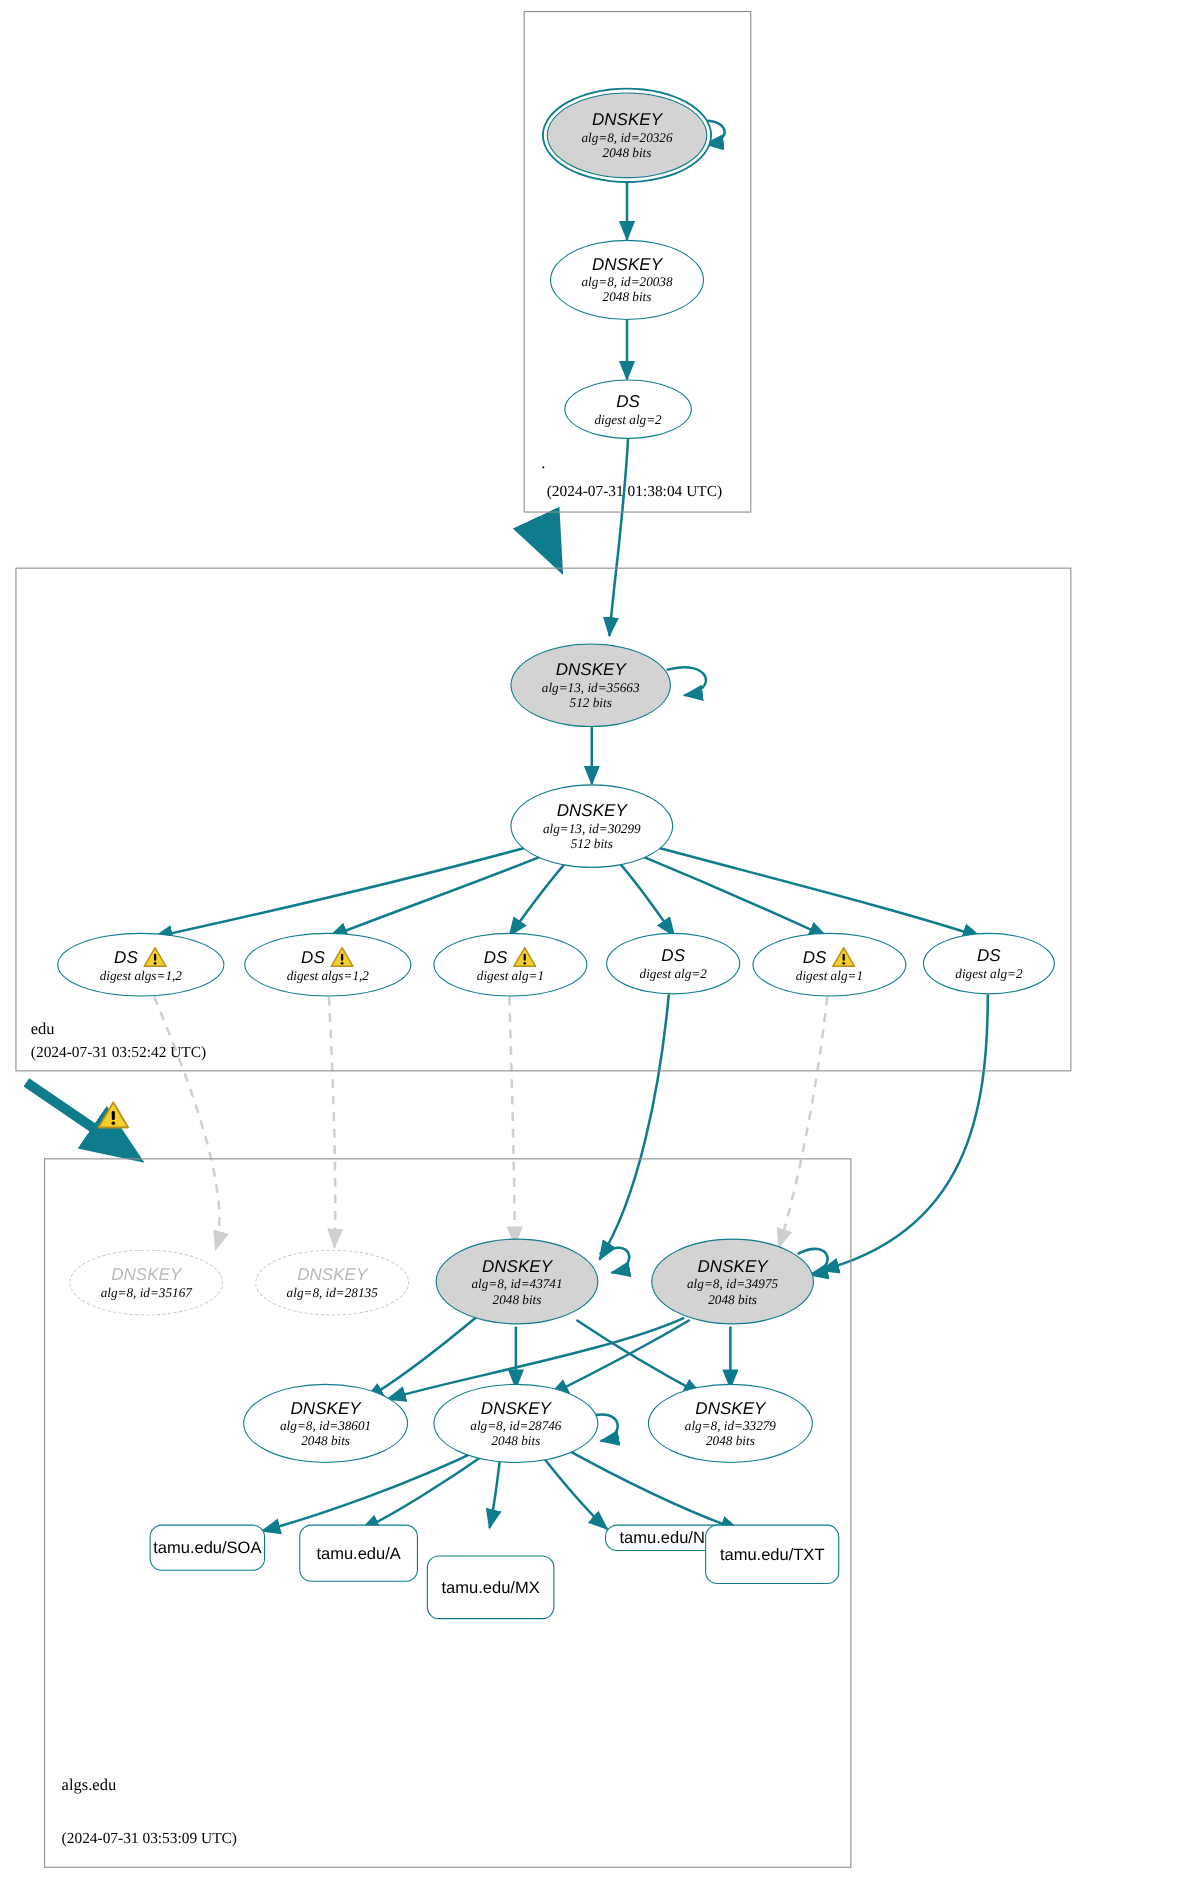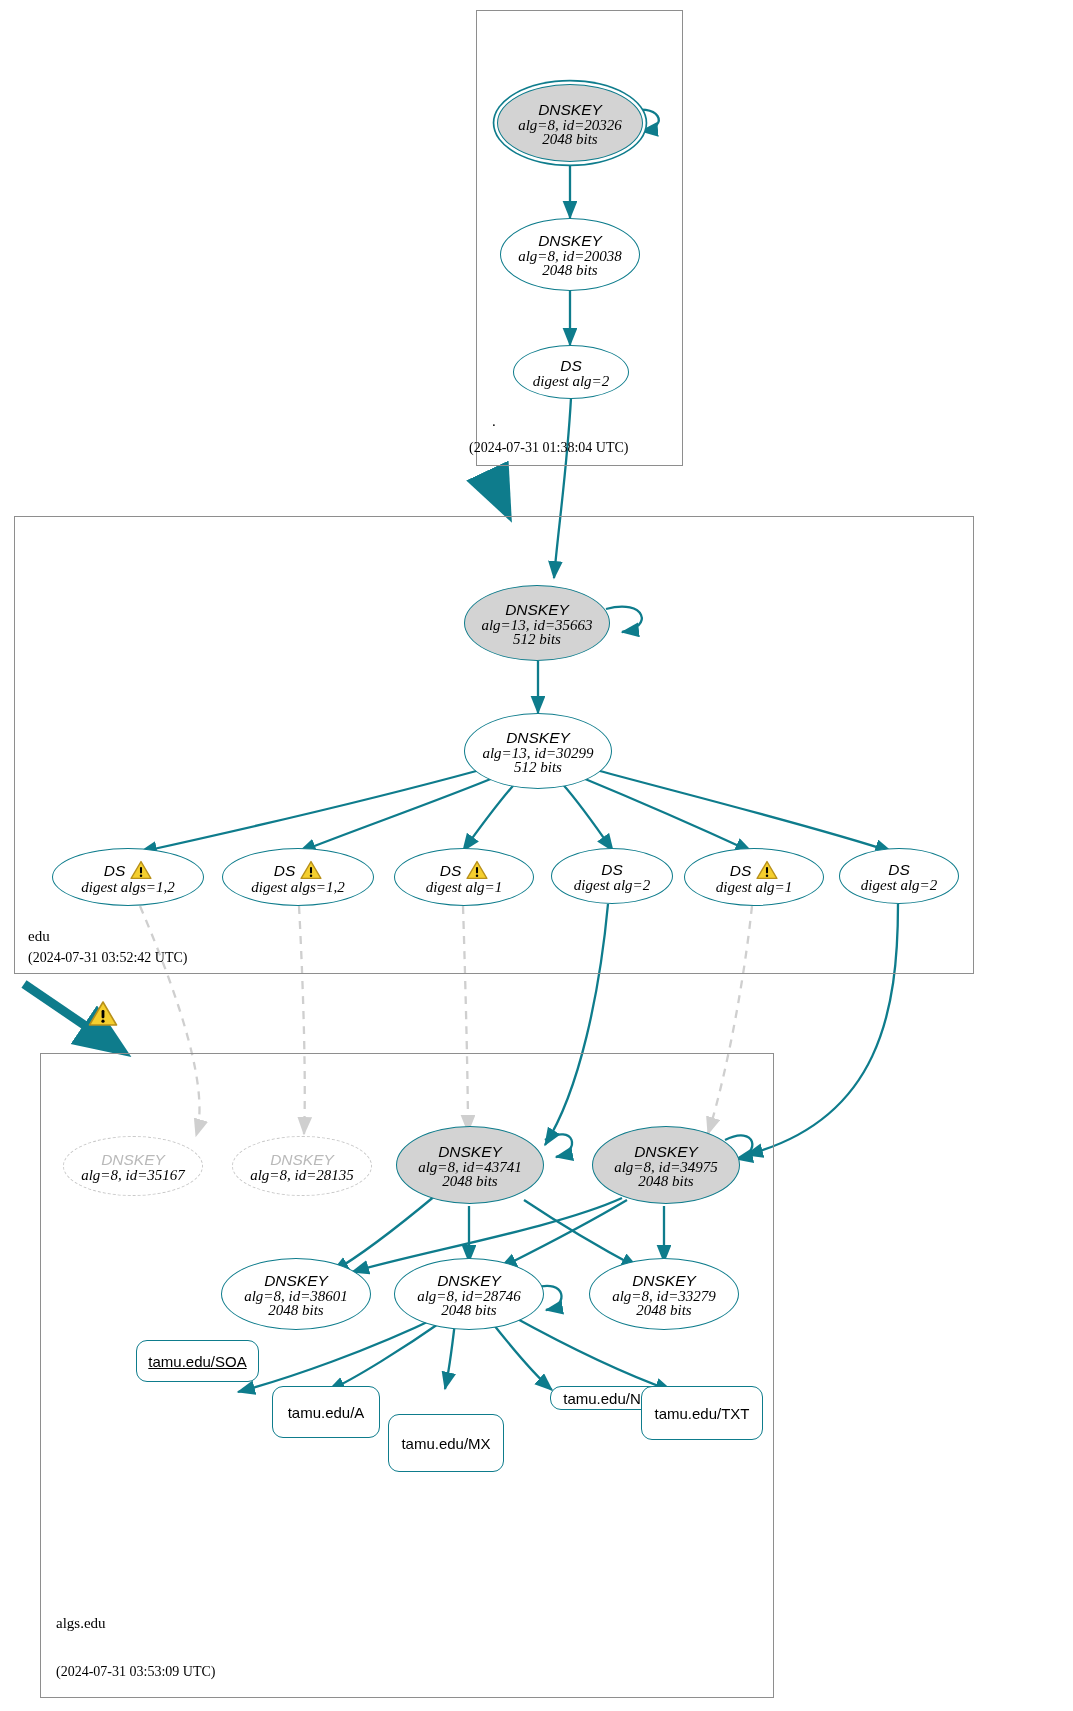--- a/index.html
+++ b/index.html
@@ -18,21 +18,21 @@
   .node{position:absolute;box-sizing:border-box;display:flex;flex-direction:column;
         align-items:center;justify-content:center;text-align:center;}
   .ellipse{border:1.7px solid #0e7c8c;border-radius:50%;background:#ffffff;font-style:italic;}
   .ellipse.filled{background:#d3d3d3;}
   .ellipse.dashed{border:1.7px dashed #c9c9c9;background:#ffffff;}
   .ellipse.dblring{box-shadow:0 0 0 2.6px #ffffff, 0 0 0 4.3px #0e7c8c;}
   .rrset{border:1.7px solid #0e7c8c;border-radius:11px;background:#ffffff;}
 
   .t1{font-family:"Liberation Sans", sans-serif;font-size:15.5px;line-height:17px;color:#000;}
   .t1.grey{color:#b9b9b9;}
-  .t2{font-family:"Liberation Serif", serif;font-size:15px;line-height:14px;color:#000;}
+  .t2{font-family:"Liberation Serif", serif;font-size:12px;line-height:14px;color:#000;}
   .t2.grey{color:#000000;}
   .rrlabel{font-family:"Liberation Sans", sans-serif;font-size:15px;color:#000;}
 
   .hdrrow{display:flex;align-items:center;justify-content:center;gap:5px;}
   .warnsvg{display:block;}
   .warn-float{position:absolute;}
 </style>
 </head>
 <body>
 
@@ -105,21 +105,21 @@
     </g>
 
     <g stroke="#0e7c8c" stroke-width="9" fill="none" stroke-linecap="butt">
       <path d="M489,474 L505,508" marker-end="url(#arfat)"></path>
       <path d="M24,984 L118,1048" marker-end="url(#arfat)"></path>
     </g>
   </svg>
 
   <div class="zone" style="left:476px;top:10px;width:207px;height:456px;"></div>
   <div class="zone-label" style="left:492px;top:413px;">.</div>
-  <div class="zone-time" style="left:469px;top:440px;text-align:center;">(2024-07-31 01:38:04 UTC)</div>
+  <div class="zone-time" style="left:497px;top:440px;text-align:center;">(2024-07-31 01:38:04 UTC)</div>
 
   <div class="zone" style="left:14px;top:516px;width:960px;height:458px;"></div>
   <div class="zone-label" style="left:28px;top:928px;">edu</div>
   <div class="zone-time" style="left:28px;top:950px;">(2024-07-31 03:52:42 UTC)</div>
 
   <div class="zone" style="left:40px;top:1053px;width:734px;height:645px;"></div>
   <div class="zone-label" style="left:56px;top:1615px;">algs.edu</div>
   <div class="zone-time" style="left:56px;top:1644px;margin-top:20px;">(2024-07-31 03:53:09 UTC)</div>
 
   <div class="warn-float" style="left:88px;top:1000px;">
@@ -258,21 +258,21 @@
     <div class="t2">alg=8, id=28746</div>
     <div class="t2">2048 bits</div>
   </div>
 
   <div class="node ellipse" style="left:589px;top:1258px;width:150px;height:72px;">
     <div class="t1">DNSKEY</div>
     <div class="t2">alg=8, id=33279</div>
     <div class="t2">2048 bits</div>
   </div>
 
-  <div class="node rrset" style="left:136px;top:1340px;width:123px;height:42px;text-decoration:underline;">
+  <div class="node rrset" style="left:136px;top:1386px;width:105px;height:42px;">
     <div class="rrlabel">tamu.edu/SOA</div>
   </div>
   <div class="node rrset" style="left:272px;top:1386px;width:108px;height:52px;">
     <div class="rrlabel">tamu.edu/A</div>
   </div>
   <div class="node rrset" style="left:388px;top:1386px;width:116px;height:58px;margin-top:28px;">
     <div class="rrlabel">tamu.edu/MX</div>
   </div>
   <div class="node rrset" style="left:513px;top:1386px;width:114px;height:24px;margin-left:37px;">
     <div class="rrlabel">tamu.edu/NS</div>

